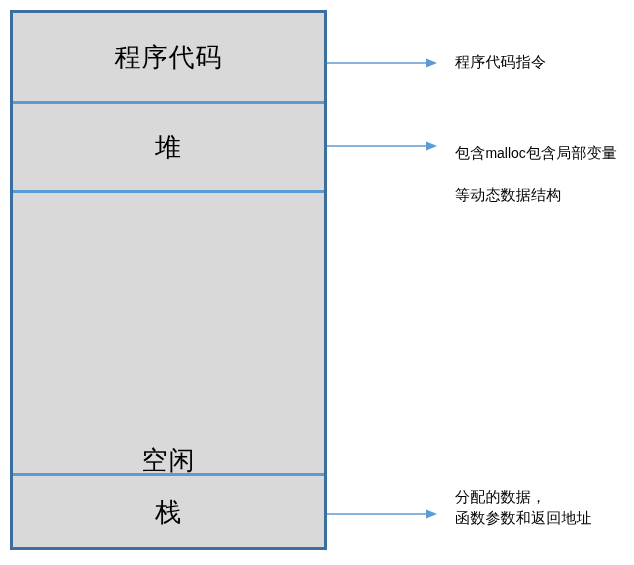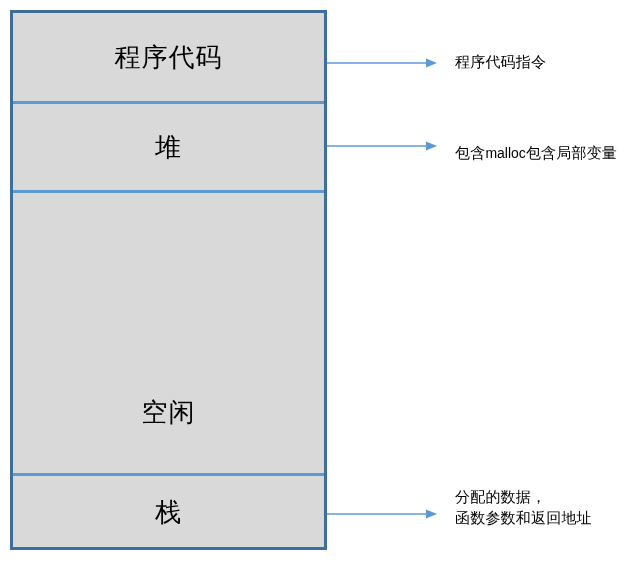--- a/index.html
+++ b/index.html
@@ -50,21 +50,21 @@
     white-space: nowrap;
   }
 
   
   #segment-code  { top: 0px;   height: 88px; }
   #segment-heap  { top: 88px;  height: 89px; }
   #segment-free  { top: 177px; height: 283px; }
   #segment-stack { top: 460px; height: 74px; }
 
   
-  #segment-free { align-items: center; }
+  #segment-free { align-items: flex-end; }
   #segment-free .mem-label { margin-top: 158px; }
 
   
   .connector {
     position: absolute;
     height: 22px;
     pointer-events: none;
   }
   .connector svg { display: block; overflow: visible; }
 
@@ -141,16 +141,17 @@
   <svg width="110" height="22" viewBox="0 0 110 22">
     <line x1="0" y1="11" x2="100" y2="11" stroke="#5B9BD5" stroke-width="1.6"></line>
     <polygon points="99,6.5 110,11 99,15.5" fill="#5B9BD5"></polygon>
   </svg>
 </div>
 
 <div class="callout" id="callout-code">程序代码指令</div>
 
 <div class="callout" id="callout-heap">
   <span>包含</span><span class="mono">malloc</span><span>包含局部变量</span><br>
+  <span>等动态数据结构</span>
 </div>
 
 <div class="callout" id="callout-stack">分配的数据，
 函数参数和返回地址</div>
 
 </body></html>

